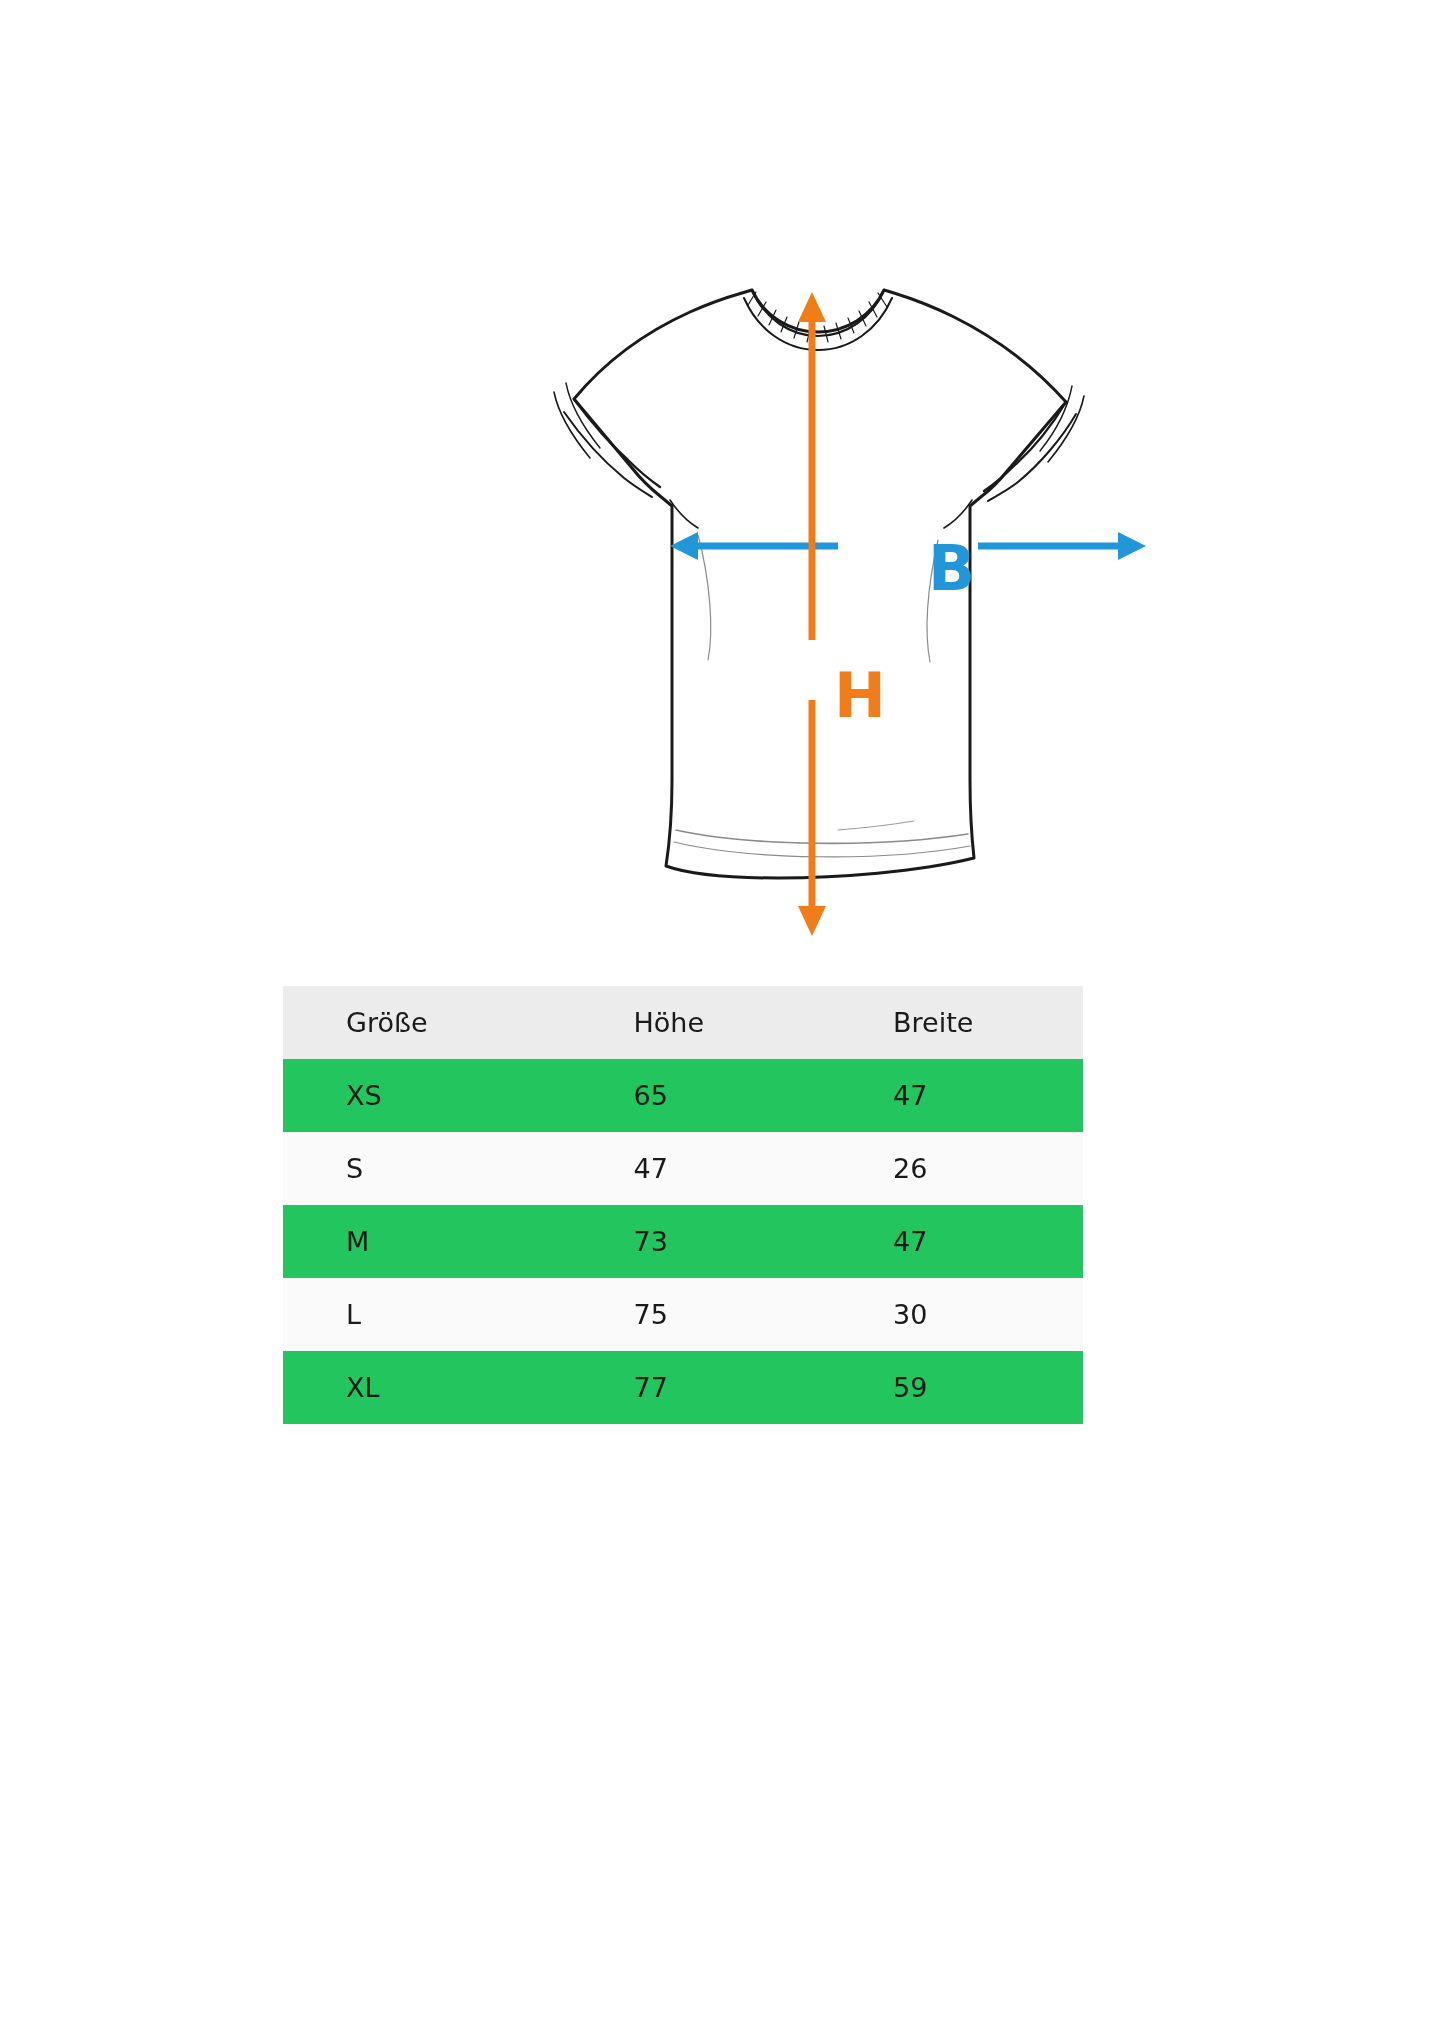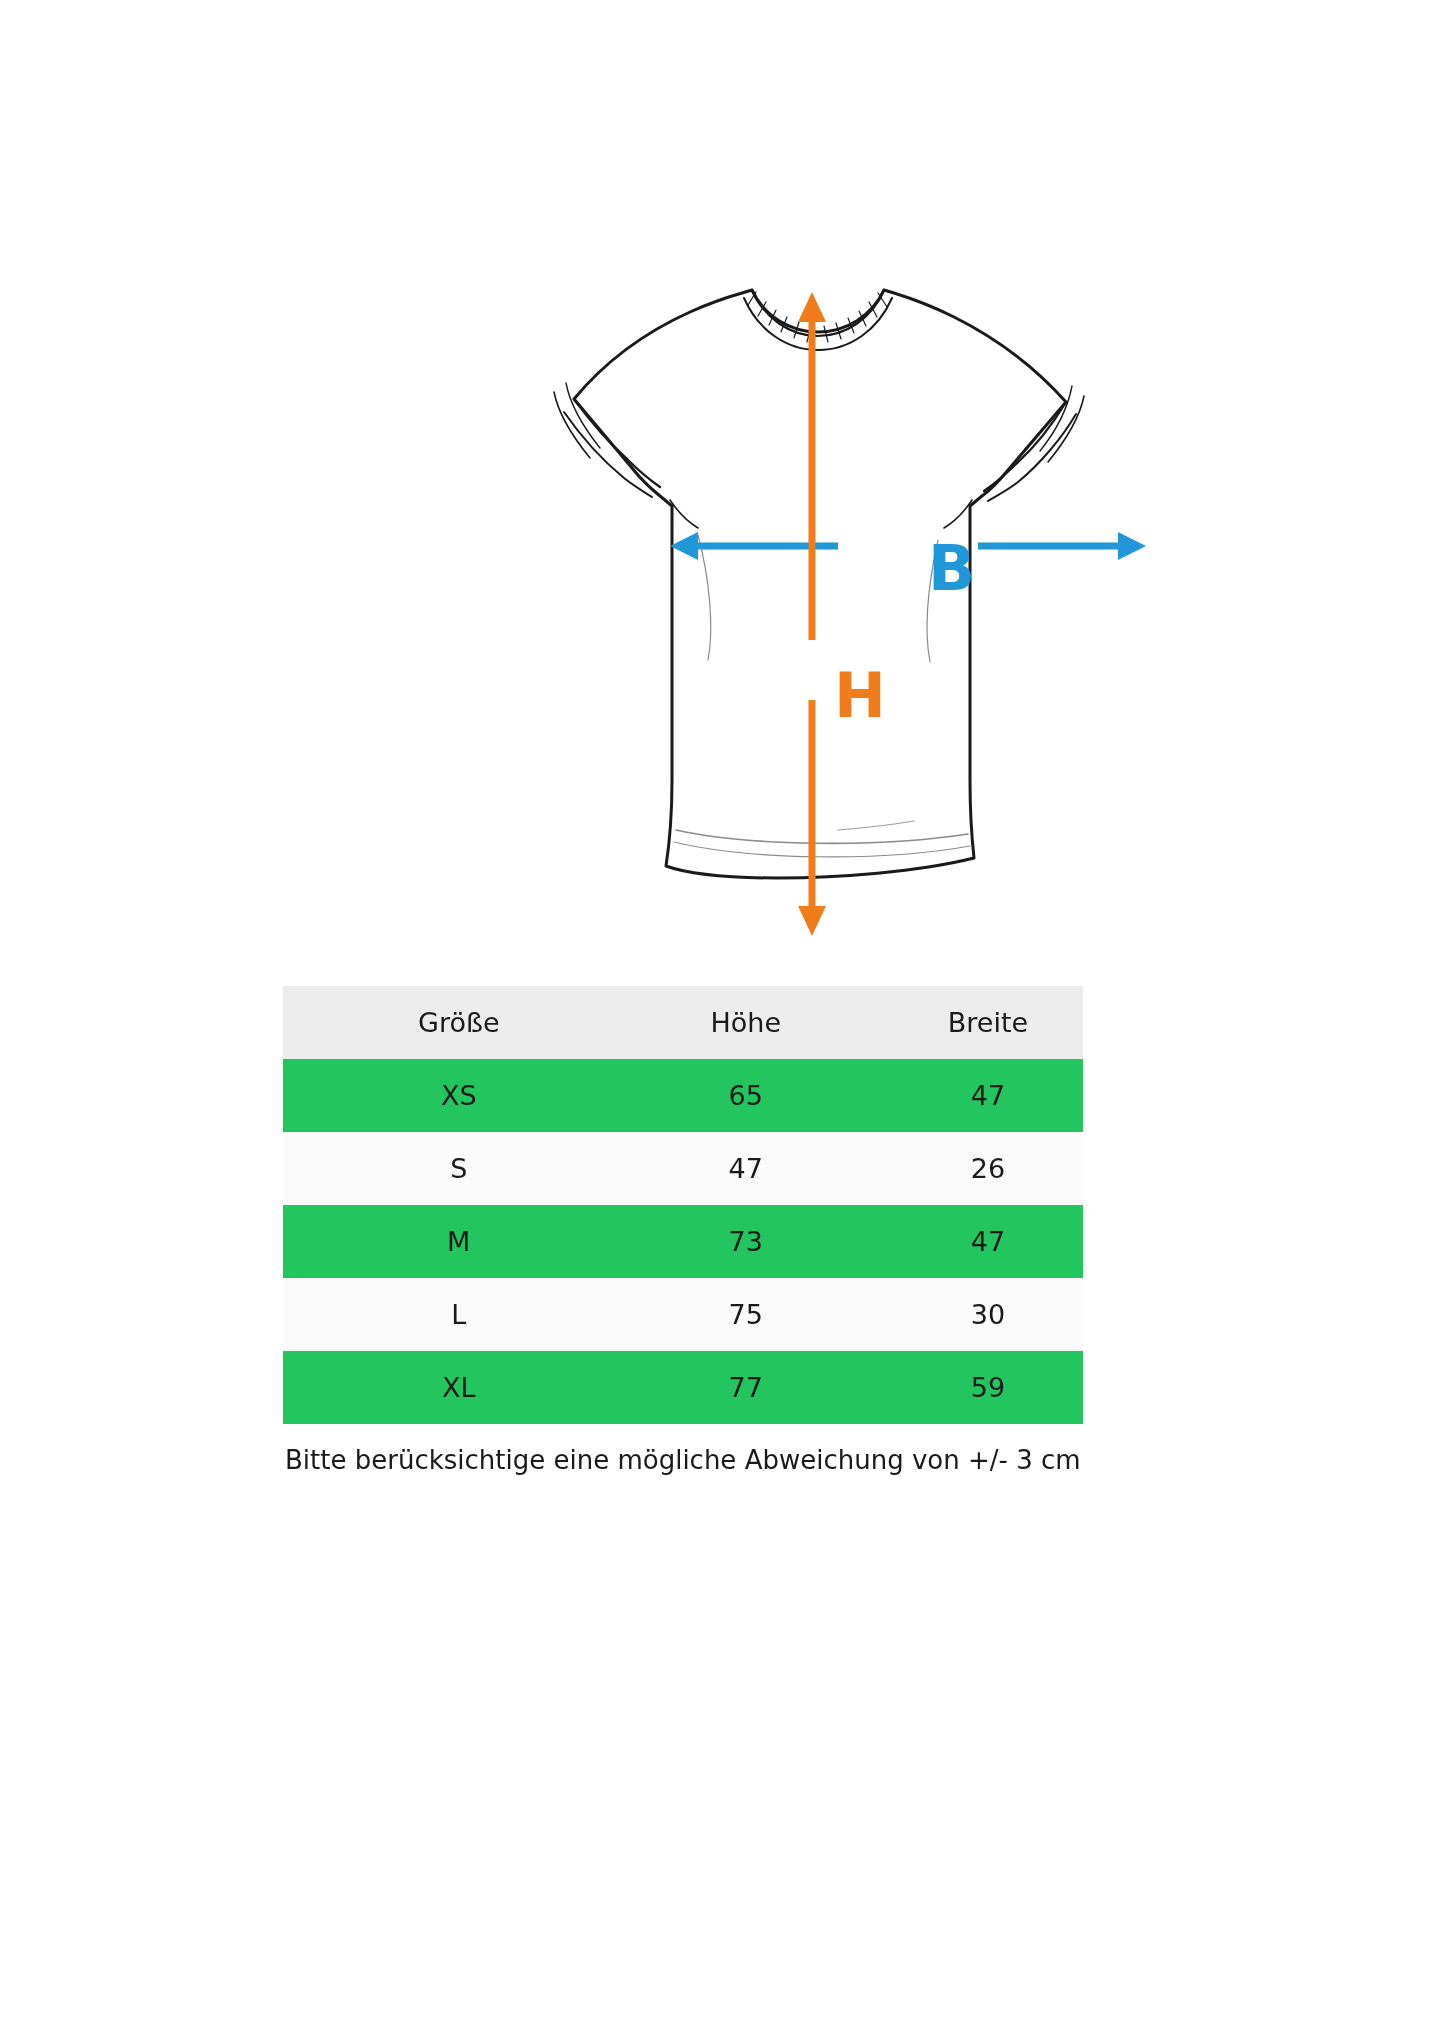--- a/index.html
+++ b/index.html
@@ -59,21 +59,21 @@
     position: absolute;
     left: 283px;
     top: 986px;
     width: 800px;
     border-collapse: collapse;
     font-size: 27px;
     color: #1a1a1a;
   }
   .size-table td, .size-table th {
     font-weight: normal;
-    text-align: center;
+    text-align: left;
     padding: 0;
     height: 73px;
     vertical-align: middle;
   }
   .size-table .c0 { width: 282px; padding-left: 63px; }
   .size-table .c1 { width: 285px; padding-left: 62px; }
   .size-table .c2 { width: 233px; padding-left: 35px; }
   .row-head { background: #ececec; }
   .row-odd  { background: #22c55e; }
   .row-even { background: #fafafa; }
@@ -204,15 +204,14 @@
         <td class="c2">30</td>
       </tr>
       <tr class="row-odd">
         <td class="c0">XL</td>
         <td class="c1">77</td>
         <td class="c2">59</td>
       </tr>
     </tbody>
   </table>
 
-  <div class="note">Bitte berücksichtige eine mögliche Abweichung von +/- 3 cm</div>
 
 </div>
 
 </body></html>

